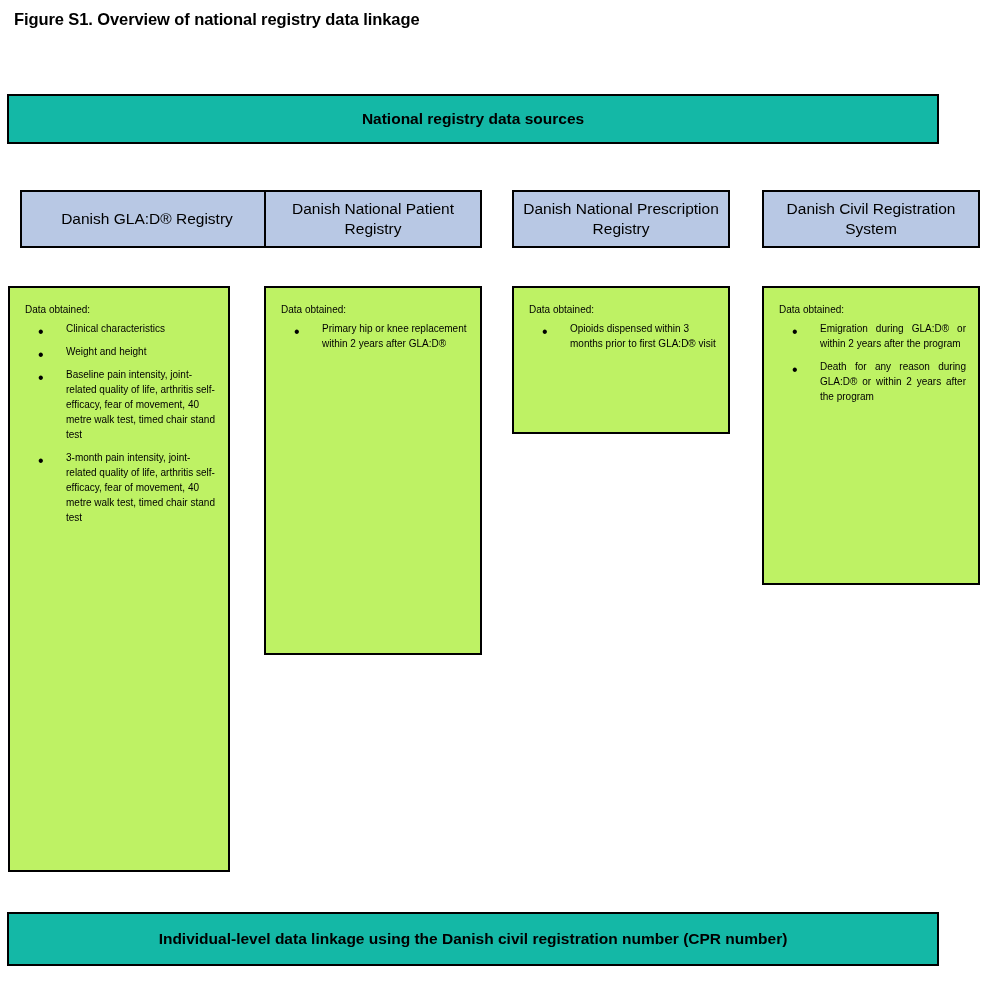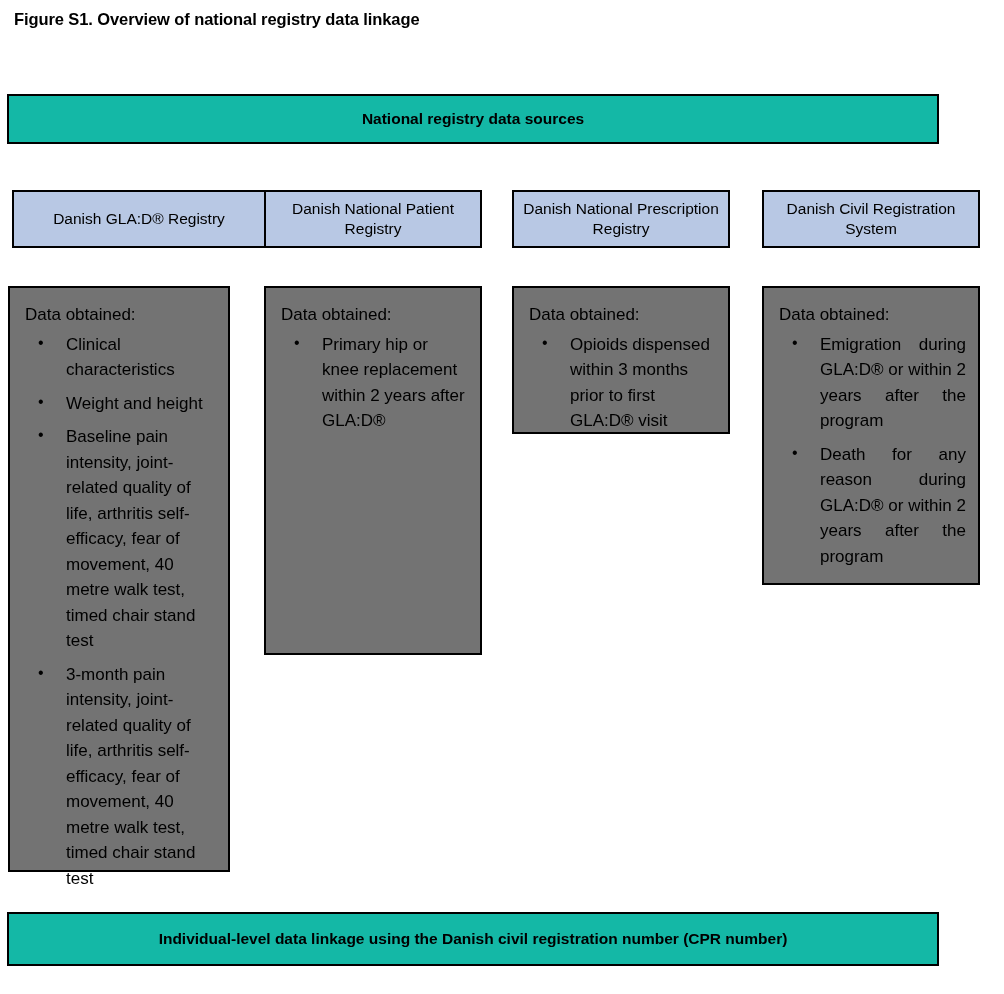--- a/index.html
+++ b/index.html
@@ -53,26 +53,26 @@
     align-items: center;
     justify-content: center;
     text-align: center;
     font-size: 15.5px;
     line-height: 1.32;
     padding: 0 6px;
   }
 
   .col-body {
     position: absolute;
-    background: #737373;
+    background: #bef264;
     border: 2.5px solid #000000;
     box-sizing: border-box;
     top: 286px;
     padding: 14px 12px 12px 14px;
-    font-size: 17px;
+    font-size: 10px;
     line-height: 1.5;
   }
 
   .data-label {
     margin: 0 0 2px 1px;
   }
 
   ul.items {
     list-style: none;
     margin: 0;
@@ -88,21 +88,21 @@
     content: "\2022";
     position: absolute;
     left: 14px;
     top: -1px;
     font-size: 16px;
     line-height: 1.5;
   }
   .justify > li { text-align: justify; }
 
   
-  #col1-header { left: 12px;   width: 254px; }
+  #col1-header { left: 20px;   width: 254px; }
   #col2-header { left: 264px; width: 218px; }
   #col3-header { left: 512px; width: 218px; }
   #col4-header { left: 762px; width: 218px; }
 
   #col1-body { left: 8px;   width: 222px; height: 586px; }
   #col2-body { left: 264px; width: 218px; height: 369px; }
   #col3-body { left: 512px; width: 218px; height: 148px; }
   #col4-body { left: 762px; width: 218px; height: 299px; }
 </style>
 </head>

